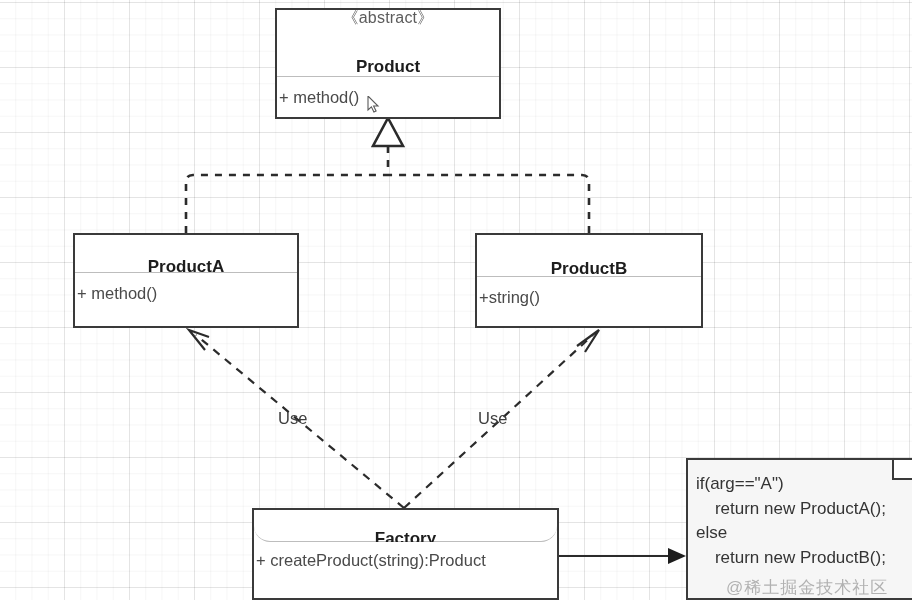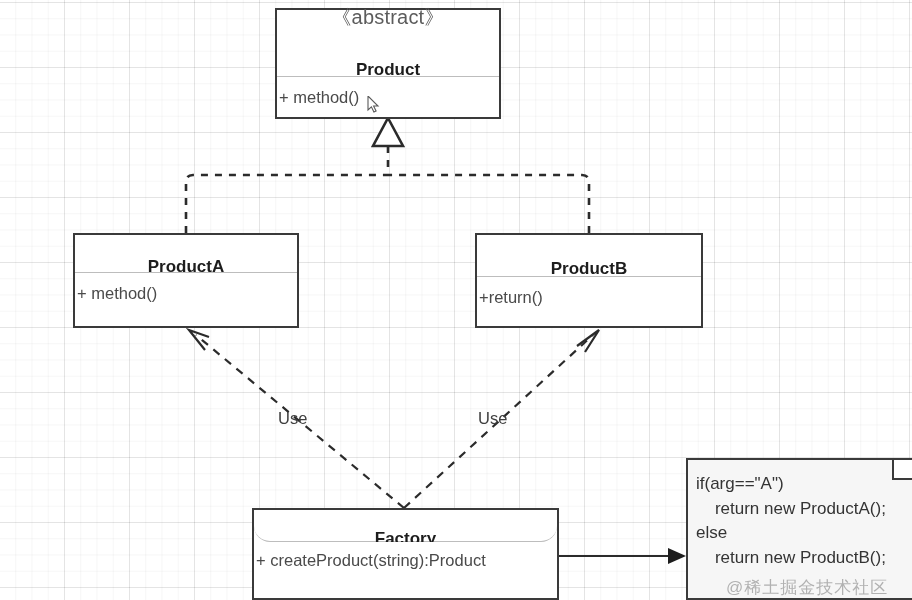--- a/index.html
+++ b/index.html
@@ -52,21 +52,21 @@
     box-sizing: border-box;
     display: flex;
     flex-direction: column;
     align-items: center;
     justify-content: center;
     border-bottom: 1px solid #bdbdbd;
     padding: 2px 4px;
     background: #ffffff;
   }
   .stereotype {
-    font-size: 20px;
+    font-size: 16px;
     color: #5c5c5c;
     line-height: 1.35;
     letter-spacing: 0.2px;
   }
   .class-title {
     font-size: 17px;
     font-weight: bold;
     color: #1d1d1d;
     line-height: 1.35;
     margin-top: 28px;
@@ -207,21 +207,21 @@
     <div class="uml-body">
       <div class="member">+ method()</div>
     </div>
   </div>
 
   <div class="uml-class" id="box-productb">
     <div class="uml-head">
       <div class="class-title">ProductB</div>
     </div>
     <div class="uml-body">
-      <div class="member">+return()</div>
+      <div class="member">+string()</div>
     </div>
   </div>
 
   <div class="uml-class" id="box-factory">
     <div class="uml-head">
       <div class="class-title">Factory</div>
     </div>
     <div class="uml-body">
       <div class="member">+ createProduct(string):Product</div>
     </div>

